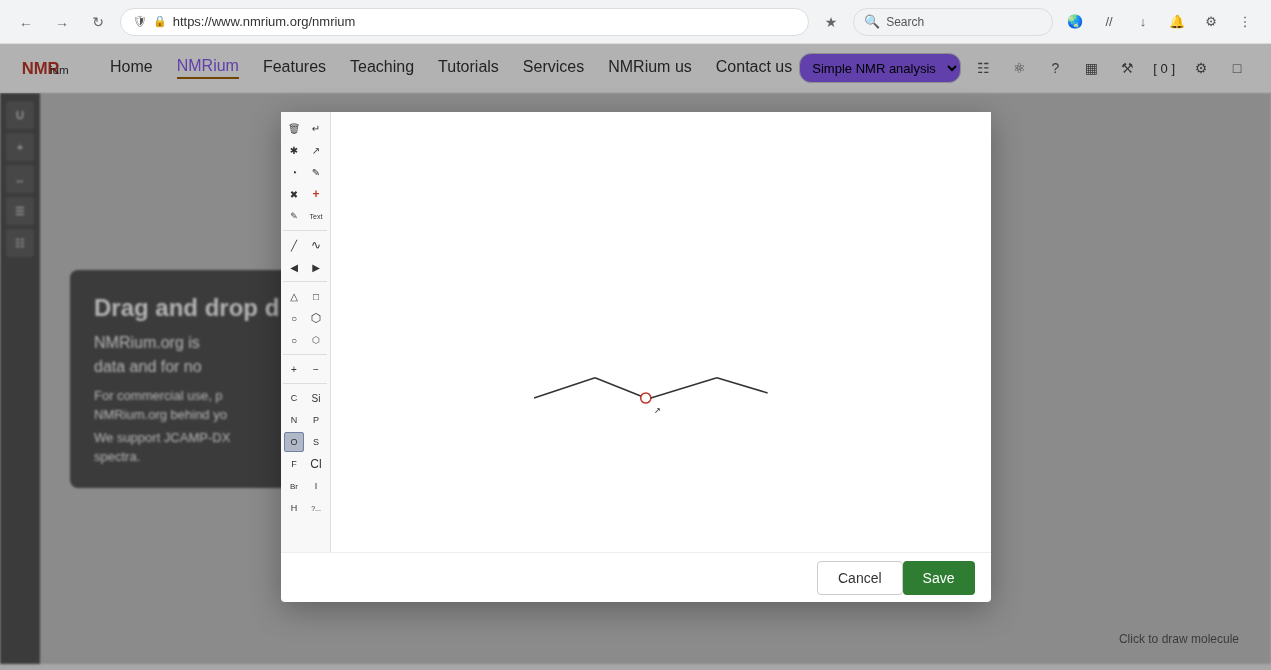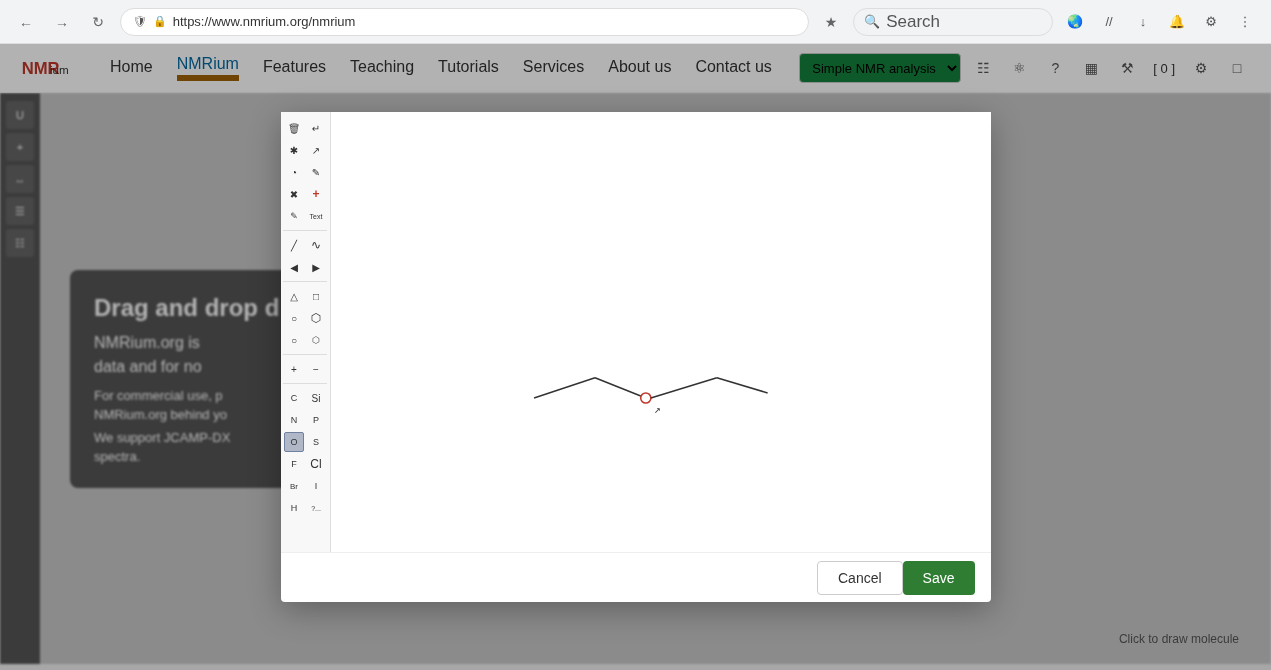--- a/index.html
+++ b/index.html
@@ -104,35 +104,35 @@
       flex: 1;
     }
     .nav-item {
       font-size: 16px;
       color: #333;
       cursor: pointer;
       text-decoration: none;
       padding-bottom: 2px;
     }
     .nav-item.active {
-      color: #0369a1;
-      border-bottom: 6px solid #a16207;
+      color: #8b5cf6;
+      border-bottom: 2px solid #a16207;
     }
     .site-header-right {
       display: flex;
       align-items: center;
       gap: 8px;
     }
     .analysis-select {
       height: 30px;
       border: 1px solid #ccc;
-      border-radius: 4px;
+      border-radius: 12px;
       padding: 4px 8px;
       font-size: 13px;
-      background: #15803d;
+      background: #8b5cf6;
       cursor: pointer;
     }
     .header-icon-btn {
       width: 28px; height: 28px;
       border: none; background: transparent;
       cursor: pointer;
       display: flex; align-items: center; justify-content: center;
       color: #555; font-size: 14px; border-radius: 4px;
     }
 
@@ -300,21 +300,21 @@
   <button class="nav-btn">→</button>
   <button class="nav-btn">↻</button>
   <div class="address-bar">
     <span class="shield">🛡</span>
     <span style="font-size:11px;color:#555;">🔒</span>
     <span style="font-size:13px;color:#333;">https://www.nmrium.org/nmrium</span>
   </div>
   <button class="nav-btn">★</button>
   <div class="search-bar">
     <span style="color:#666;">🔍</span>
-    <span style="font-size:17px;color:#555;">Search</span>
+    <span style="font-size:12px;color:#555;">Search</span>
   </div>
   <div class="browser-icons">
     <button class="browser-icon-btn">🌏</button>
     <button class="browser-icon-btn">//</button>
     <button class="browser-icon-btn">↓</button>
     <button class="browser-icon-btn">🔔</button>
     <button class="browser-icon-btn">⚙</button>
     <button class="browser-icon-btn">⋮</button>
   </div>
 </div>
@@ -328,21 +328,21 @@
         <text x="36" y="22" font-size="14" fill="#333">ium</text>
       </svg>
     </div>
     <nav class="site-nav">
       <a class="nav-item">Home</a>
       <a class="nav-item active">NMRium</a>
       <a class="nav-item">Features</a>
       <a class="nav-item">Teaching</a>
       <a class="nav-item">Tutorials</a>
       <a class="nav-item">Services</a>
-      <a class="nav-item">About us</a>
+      <a class="nav-item">NMRium us</a>
       <a class="nav-item">Contact us</a>
     </nav>
     <div class="site-header-right">
       <select class="analysis-select">
         <option>Simple NMR analysis</option>
       </select>
       <button class="header-icon-btn">☷</button>
       <button class="header-icon-btn">⚛</button>
       <button class="header-icon-btn">?</button>
       <button class="header-icon-btn">▦</button>

